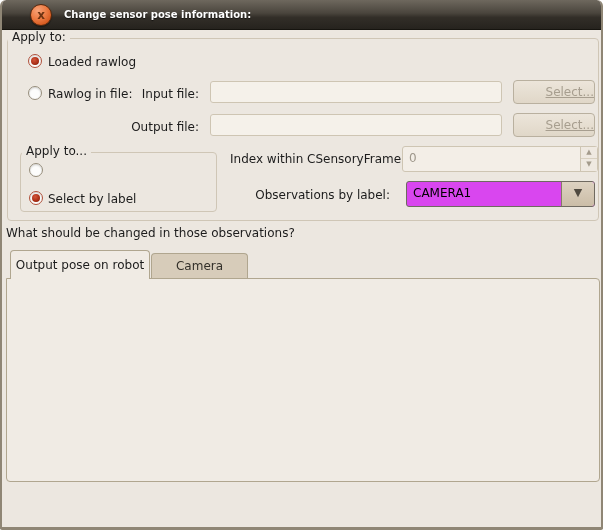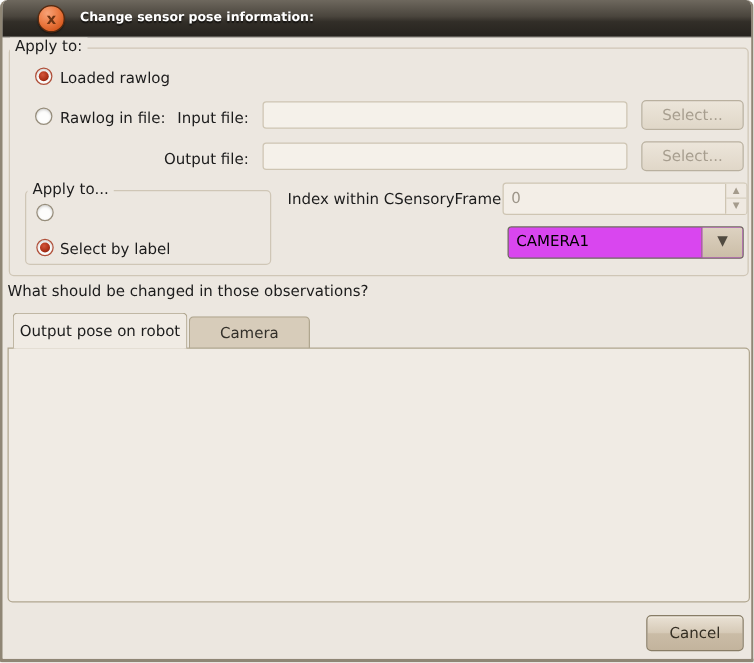--- a/index.html
+++ b/index.html
@@ -58,22 +58,23 @@
   }
   .tf:disabled, .tf.dis {
     background:#f5f1ea; border-color:#cec5b3; box-shadow:none; color:#9e978b;
   }
 
   .btn {
     position:absolute;
     background:linear-gradient(#eae2d5 0%, #d6cab7 48%, #cabca6 52%, #c3b49d 100%);
     border:1px solid #887d66; border-radius:4px;
     box-shadow:inset 0 1px 0 #f3eee4;
-    color:#352f24; font:12px "DejaVu Sans", sans-serif; text-align:center;
+    color:#352f24; font:12px "DejaVu Sans", sans-serif; text-align:right;
     cursor:default;
+    text-decoration:underline;
   }
   .btn.dis {
     background:linear-gradient(#ece5da 0%, #e0d7c8 100%);
     border-color:#b9b09f; color:#a79e8f; box-shadow:none;
   }
 
   .spinner {
     position:absolute; background:#f3eee7; border:1px solid #cec5b3; border-radius:3px;
     color:#9e978b;
   }
@@ -160,20 +161,21 @@
 
   <div class="lbl r" style="left:228px; top:152px; width:160px;">Index within CSensoryFrame</div>
   <div class="spinner" style="left:400px; top:146px; width:196px; height:26px;">
     <span class="val">0</span>
     <span class="arrows">
       <span class="up">▲</span>
       <span class="dn">▼</span>
     </span>
   </div>
 
+  <div class="lbl r" style="left:228px; top:188px; width:160px;">Observations by label:</div>
   <div class="combo" style="left:404px; top:181px; width:189px; height:26px;">
     <span class="val">CAMERA1</span>
     <span class="dd">
       <span>▼</span>
     </span>
   </div>
 
   <div class="lbl" style="left:4px; top:226px;">What should be changed in those observations?</div>
 
   <div class="tab active" style="left:8px; top:250px; width:140px;">
@@ -208,15 +210,14 @@
   <div class="lbl r" style="left:270px; top:386px; width:48px;">roll:</div>
   <input class="tf" style="left: 333px; top: 381px; width: 217px; height: 24px;" value="0">
   <div class="lbl" style="left:560px; top:386px;">(deg)</div>
 
   <div class="checkbox" style="left:14px; top:416px;"></div>
   <div class="lbl" style="left:36px; top:417px;">Change X,Y,Z only</div>
 
   <div class="btn" style="left:22px; top:443px; width:128px; height:25px; line-height:23px;">Get current values...</div>
   <div class="btn" style="left:165px; top:443px; width:350px; height:25px; line-height:23px;">Apply changes...</div>
 
-  <div class="btn" style="left:515px; top:492px; width:78px; height:29px; line-height:27px;">Cancel</div>
 
 </div>
 
 </body></html>

